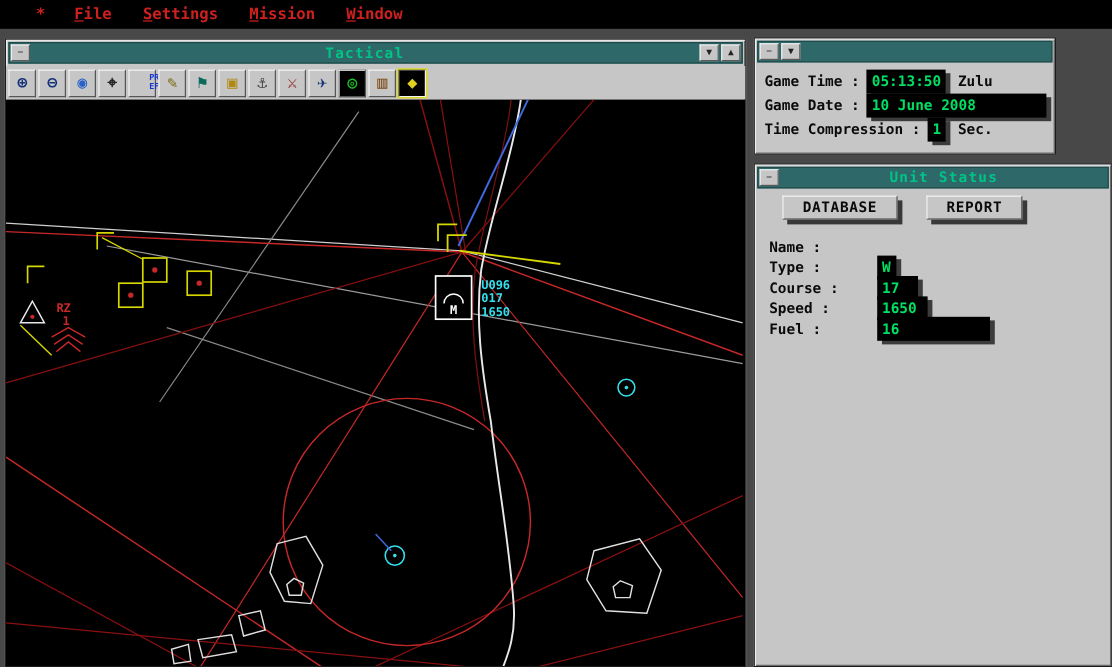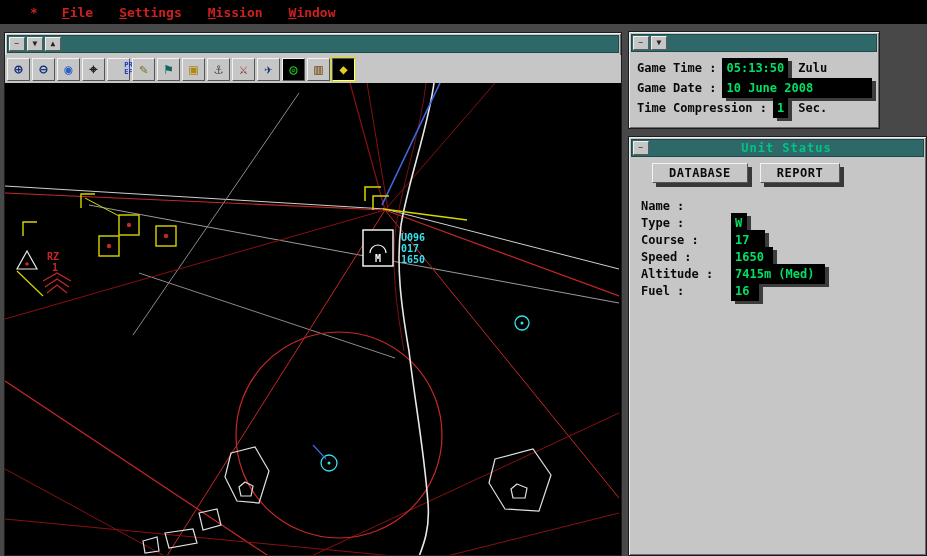--- a/index.html
+++ b/index.html
@@ -76,21 +76,21 @@
   .stat-row { display:flex; align-items:center; height:20px; font-size:12px; font-weight:bold; color:#0a0a0a; }
   .valbox {
     background:#000; color:#00e063; padding:3px 4px; line-height:14px;
     box-shadow:4px 3px 0 #3c3c3c; white-space:nowrap;
   }
   .suffix { margin-left:10px; }
   .gs-row:nth-child(1) .valbox { min-width:64px; }
   .gs-row:nth-child(2) .valbox { min-width:150px; }
   .gs-row:nth-child(3) .valbox { min-width:14px; text-align:center; }
 
-  .btn-row { display:flex; gap:12px; margin:6px 12px 14px 12px;padding-left:11px; }
+  .btn-row { display:flex; gap:24px; margin:6px 12px 14px 12px;padding-left:11px; }
   .btn3d {
     background:#c6c6c6; border:1px solid; border-color:#f2f2f2 #555 #555 #f2f2f2;
     box-shadow:4px 4px 0 #383838; font-family:inherit;
     font-size:12px; font-weight:bold; color:#0a0a0a;
     padding:2px 16px; letter-spacing:.5px; cursor:default;
   }
   .fields { margin:0 12px; }
   .us-row { display:flex; align-items:center; height:17px; font-size:12px; font-weight:bold; color:#0a0a0a; }
   .us-row .flabel { width:90px; flex:0 0 auto; }
   .us-row .valbox { box-shadow:4px 3px 0 #3c3c3c; }
@@ -110,20 +110,21 @@
   <span class="menu-star">*</span>
   <span class="menu-item">File</span>
   <span class="menu-item">Settings</span>
   <span class="menu-item">Mission</span>
   <span class="menu-item">Window</span>
 </div>
 
 <div class="window tactical">
   <div class="titlebar">
     <button class="winbtn">−</button>
+    <div class="title">Tactical</div>
     <button class="winbtn">▼</button>
     <button class="winbtn">▲</button>
   </div>
 
   <div class="toolbar">
     <button class="tbtn">
         <span class="tglyph c-navy">⊕</span>
       </button>
     <button class="tbtn">
         <span class="tglyph c-navy">⊖</span>
@@ -310,21 +311,17 @@
     </div>
     <div class="us-row">
       <span class="flabel">Course :</span>
       <span class="valbox">17</span>
     </div>
     <div class="us-row">
       <span class="flabel">Speed :</span>
       <span class="valbox">1650</span>
     </div>
     <div class="us-row">
-      <span class="flabel">Altitude :</span>
-      <span class="valbox">7415m (Med)</span>
-    </div>
-    <div class="us-row">
       <span class="flabel">Fuel :</span>
       <span class="valbox">16</span>
     </div>
   </div>
 </div>
 
 </body></html>

